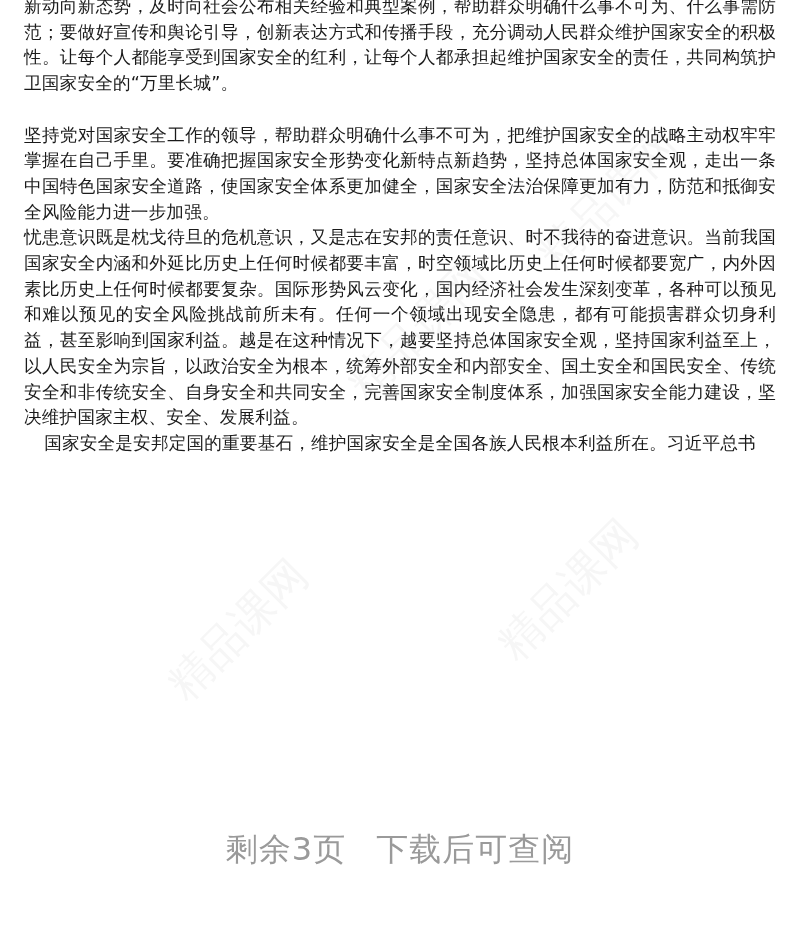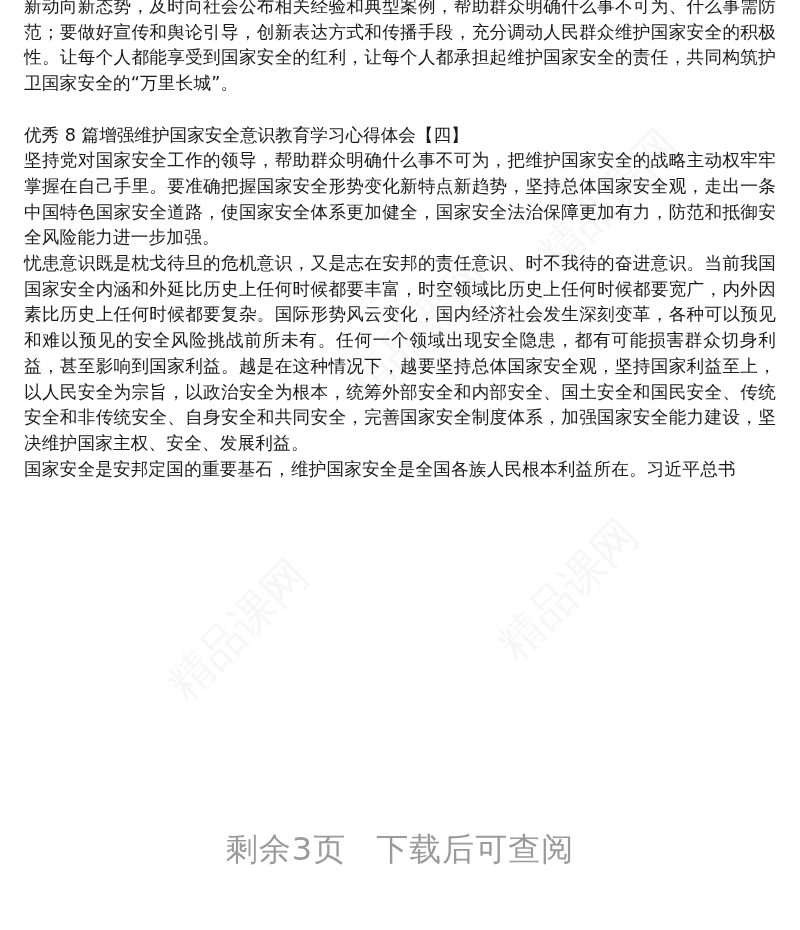--- a/index.html
+++ b/index.html
@@ -34,21 +34,20 @@
 <body>
 
 <div class="watermark" style="left:330px; top:300px;">精品课网</div>
 <div class="watermark" style="left:520px; top:170px;">精品课网</div>
 <div class="watermark" style="left:150px; top:600px;">精品课网</div>
 <div class="watermark" style="left:480px; top:560px;">精品课网</div>
 
 <div class="page">
   <p>新动向新态势，及时向社会公布相关经验和典型案例，帮助群众明确什么事不可为、什么事需防范；要做好宣传和舆论引导，创新表达方式和传播手段，充分调动人民群众维护国家安全的积极性。让每个人都能享受到国家安全的红利，让每个人都承担起维护国家安全的责任，共同构筑护卫国家安全的“万里长城”。</p>
   <div class="gap"></div>
-  <h2 class="heading">优秀 8 篇增强维护国家安全意识教育学习心得体会【四】</h2>
   <p>坚持党对国家安全工作的领导，帮助群众明确什么事不可为，把维护国家安全的战略主动权牢牢掌握在自己手里。要准确把握国家安全形势变化新特点新趋势，坚持总体国家安全观，走出一条中国特色国家安全道路，使国家安全体系更加健全，国家安全法治保障更加有力，防范和抵御安全风险能力进一步加强。</p>
   <p>忧患意识既是枕戈待旦的危机意识，又是志在安邦的责任意识、时不我待的奋进意识。当前我国国家安全内涵和外延比历史上任何时候都要丰富，时空领域比历史上任何时候都要宽广，内外因素比历史上任何时候都要复杂。国际形势风云变化，国内经济社会发生深刻变革，各种可以预见和难以预见的安全风险挑战前所未有。任何一个领域出现安全隐患，都有可能损害群众切身利益，甚至影响到国家利益。越是在这种情况下，越要坚持总体国家安全观，坚持国家利益至上，以人民安全为宗旨，以政治安全为根本，统筹外部安全和内部安全、国土安全和国民安全、传统安全和非传统安全、自身安全和共同安全，完善国家安全制度体系，加强国家安全能力建设，坚决维护国家主权、安全、发展利益。</p>
-  <p style="text-align:left;">国家安全是安邦定国的重要基石，维护国家安全是全国各族人民根本利益所在。习近平总书</p>
+  <p style="text-align:center;">国家安全是安邦定国的重要基石，维护国家安全是全国各族人民根本利益所在。习近平总书</p>
 </div>
 
 <div class="remaining">
   <span>剩余3页</span><span>下载后可查阅</span>
 </div>
 
 </body></html>

